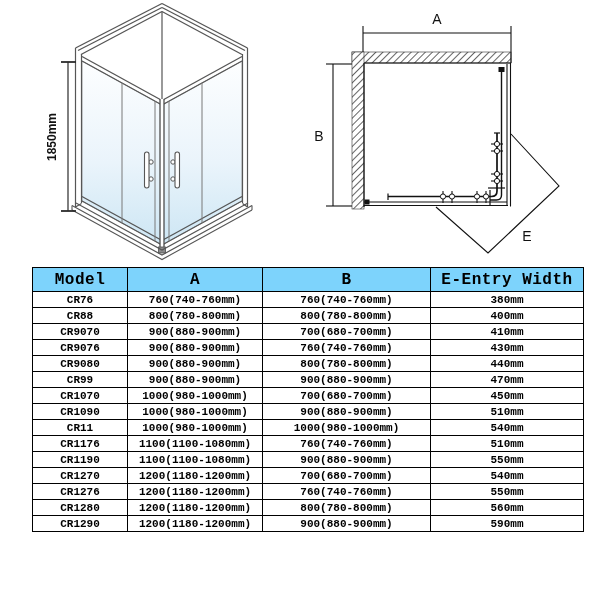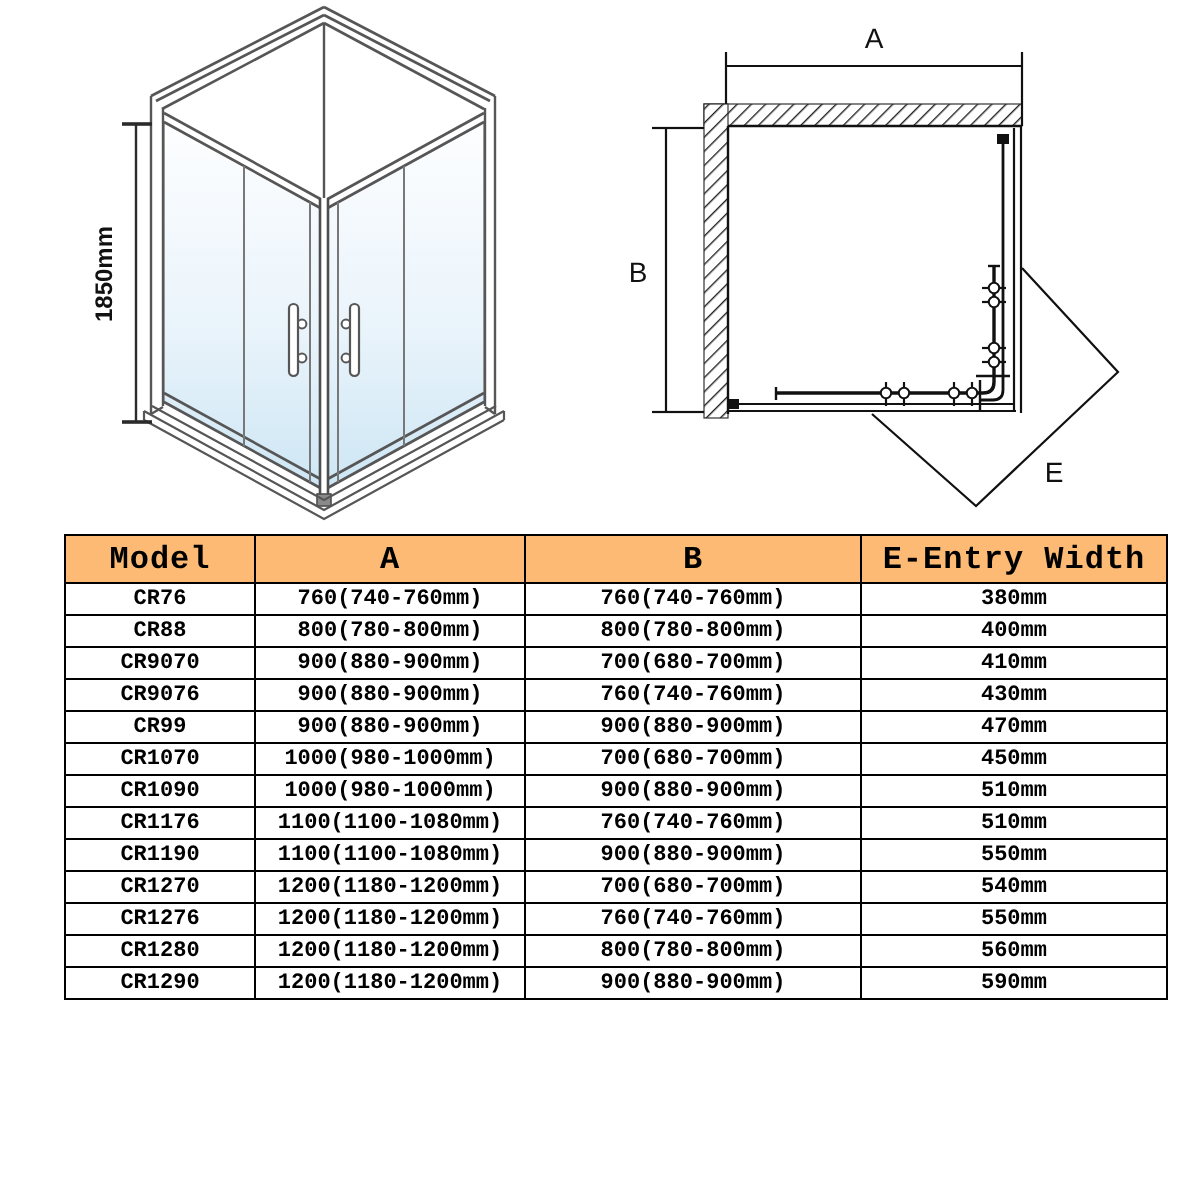--- a/index.html
+++ b/index.html
@@ -5,21 +5,21 @@
   html,body{margin:0;padding:0;background:#ffffff;}
   body{width:600px;height:600px;position:relative;overflow:hidden;
        font-family:"Liberation Sans", sans-serif;}
   .view{position:absolute;top:0;}
   #view3d{left:0;width:300px;height:265px;}
   #viewplan{left:300px;width:300px;height:265px;}
   #spec-table{position:absolute;left:32px;top:267px;width:551px;
       border-collapse:collapse;table-layout:fixed;}
   #spec-table th,#spec-table td{border:1px solid #000;text-align:center;
       vertical-align:middle;overflow:hidden;white-space:nowrap;padding:0;}
-  #spec-table thead th{background:#fdba74;height:23px;
+  #spec-table thead th{background:#7dd3fc;height:23px;
       font:bold 16px "Liberation Mono", monospace;letter-spacing:0.5px;color:#000;}
   #spec-table tbody td{height:15px;
       font:bold 11px "Liberation Mono", monospace;color:#000;}
   col.c-model{width:95px;} col.c-a{width:135px;}
   col.c-b{width:168px;} col.c-e{width:153px;}
   text{font-family:"Liberation Sans", sans-serif;}
 </style>
 </head>
 <body>
 
@@ -227,38 +227,50 @@
         <td>700(680-700mm)</td>
         <td>410mm</td>
       </tr>
       <tr>
         <td>CR9076</td>
         <td>900(880-900mm)</td>
         <td>760(740-760mm)</td>
         <td>430mm</td>
       </tr>
       <tr>
+        <td>CR9080</td>
+        <td>900(880-900mm)</td>
+        <td>800(780-800mm)</td>
+        <td>440mm</td>
+      </tr>
+      <tr>
         <td>CR99</td>
         <td>900(880-900mm)</td>
         <td>900(880-900mm)</td>
         <td>470mm</td>
       </tr>
       <tr>
         <td>CR1070</td>
         <td>1000(980-1000mm)</td>
         <td>700(680-700mm)</td>
         <td>450mm</td>
       </tr>
       <tr>
         <td>CR1090</td>
         <td>1000(980-1000mm)</td>
         <td>900(880-900mm)</td>
         <td>510mm</td>
       </tr>
       <tr>
+        <td>CR11</td>
+        <td>1000(980-1000mm)</td>
+        <td>1000(980-1000mm)</td>
+        <td>540mm</td>
+      </tr>
+      <tr>
         <td>CR1176</td>
         <td>1100(1100-1080mm)</td>
         <td>760(740-760mm)</td>
         <td>510mm</td>
       </tr>
       <tr>
         <td>CR1190</td>
         <td>1100(1100-1080mm)</td>
         <td>900(880-900mm)</td>
         <td>550mm</td>

